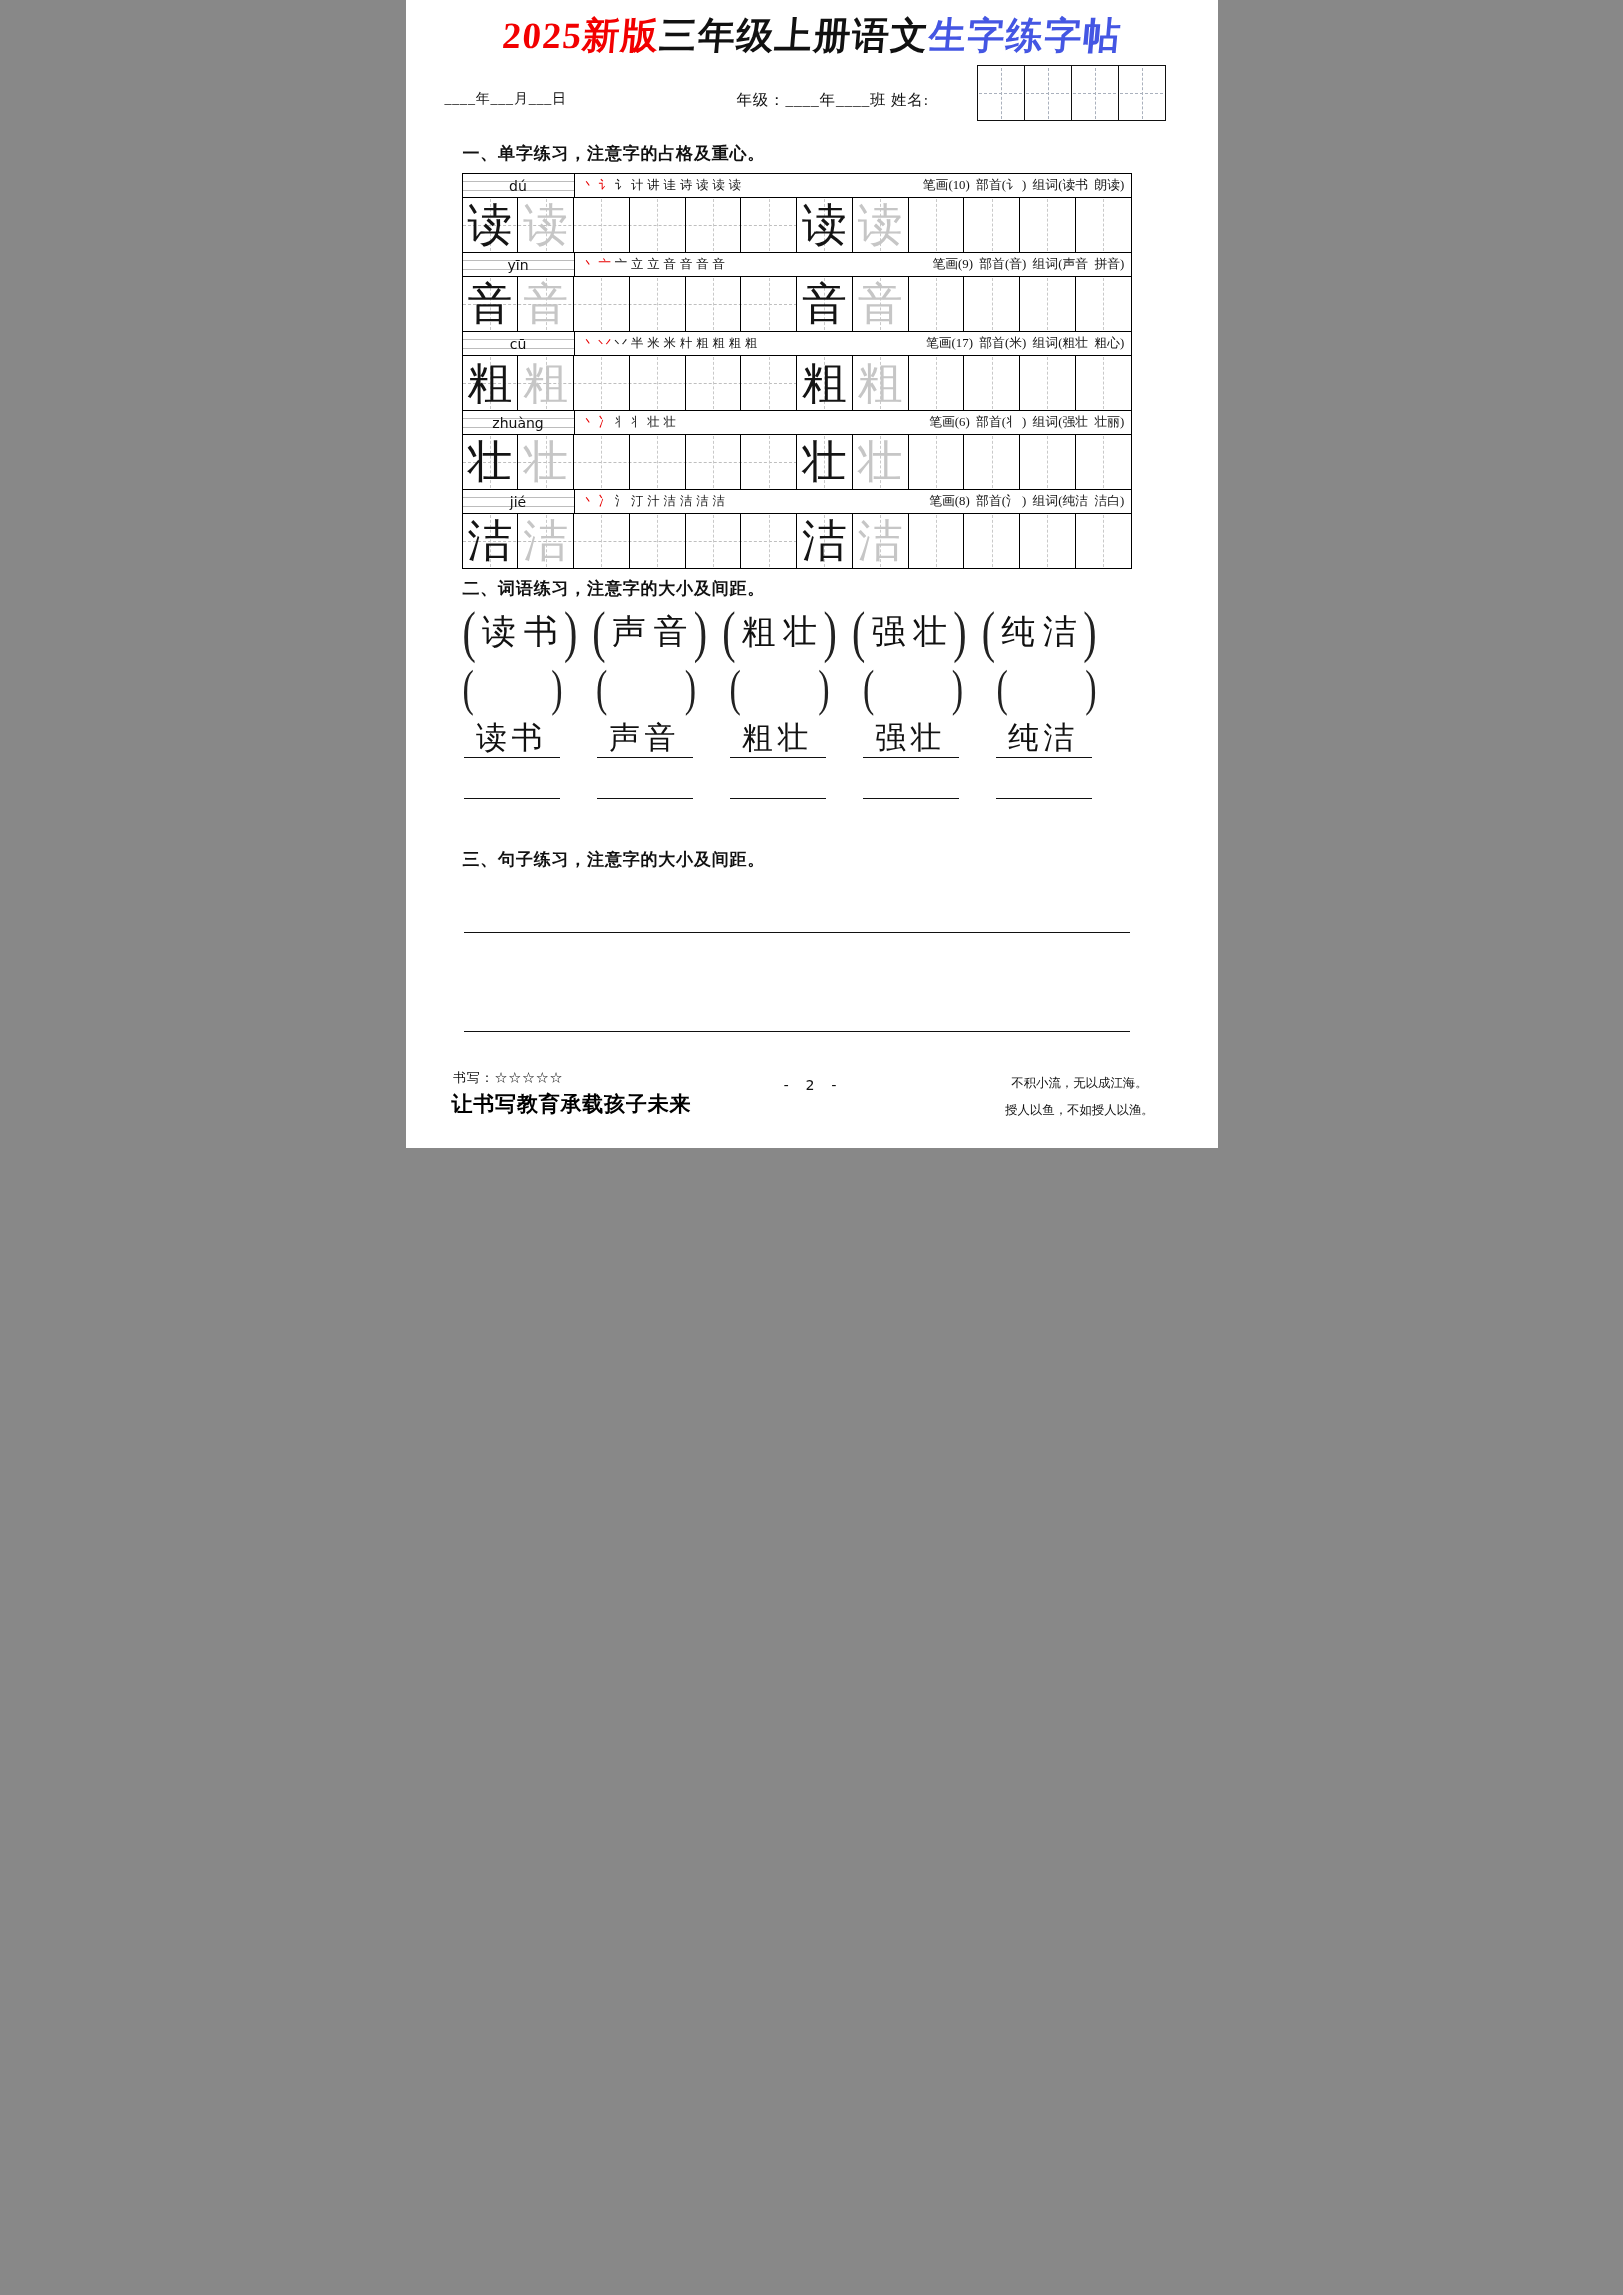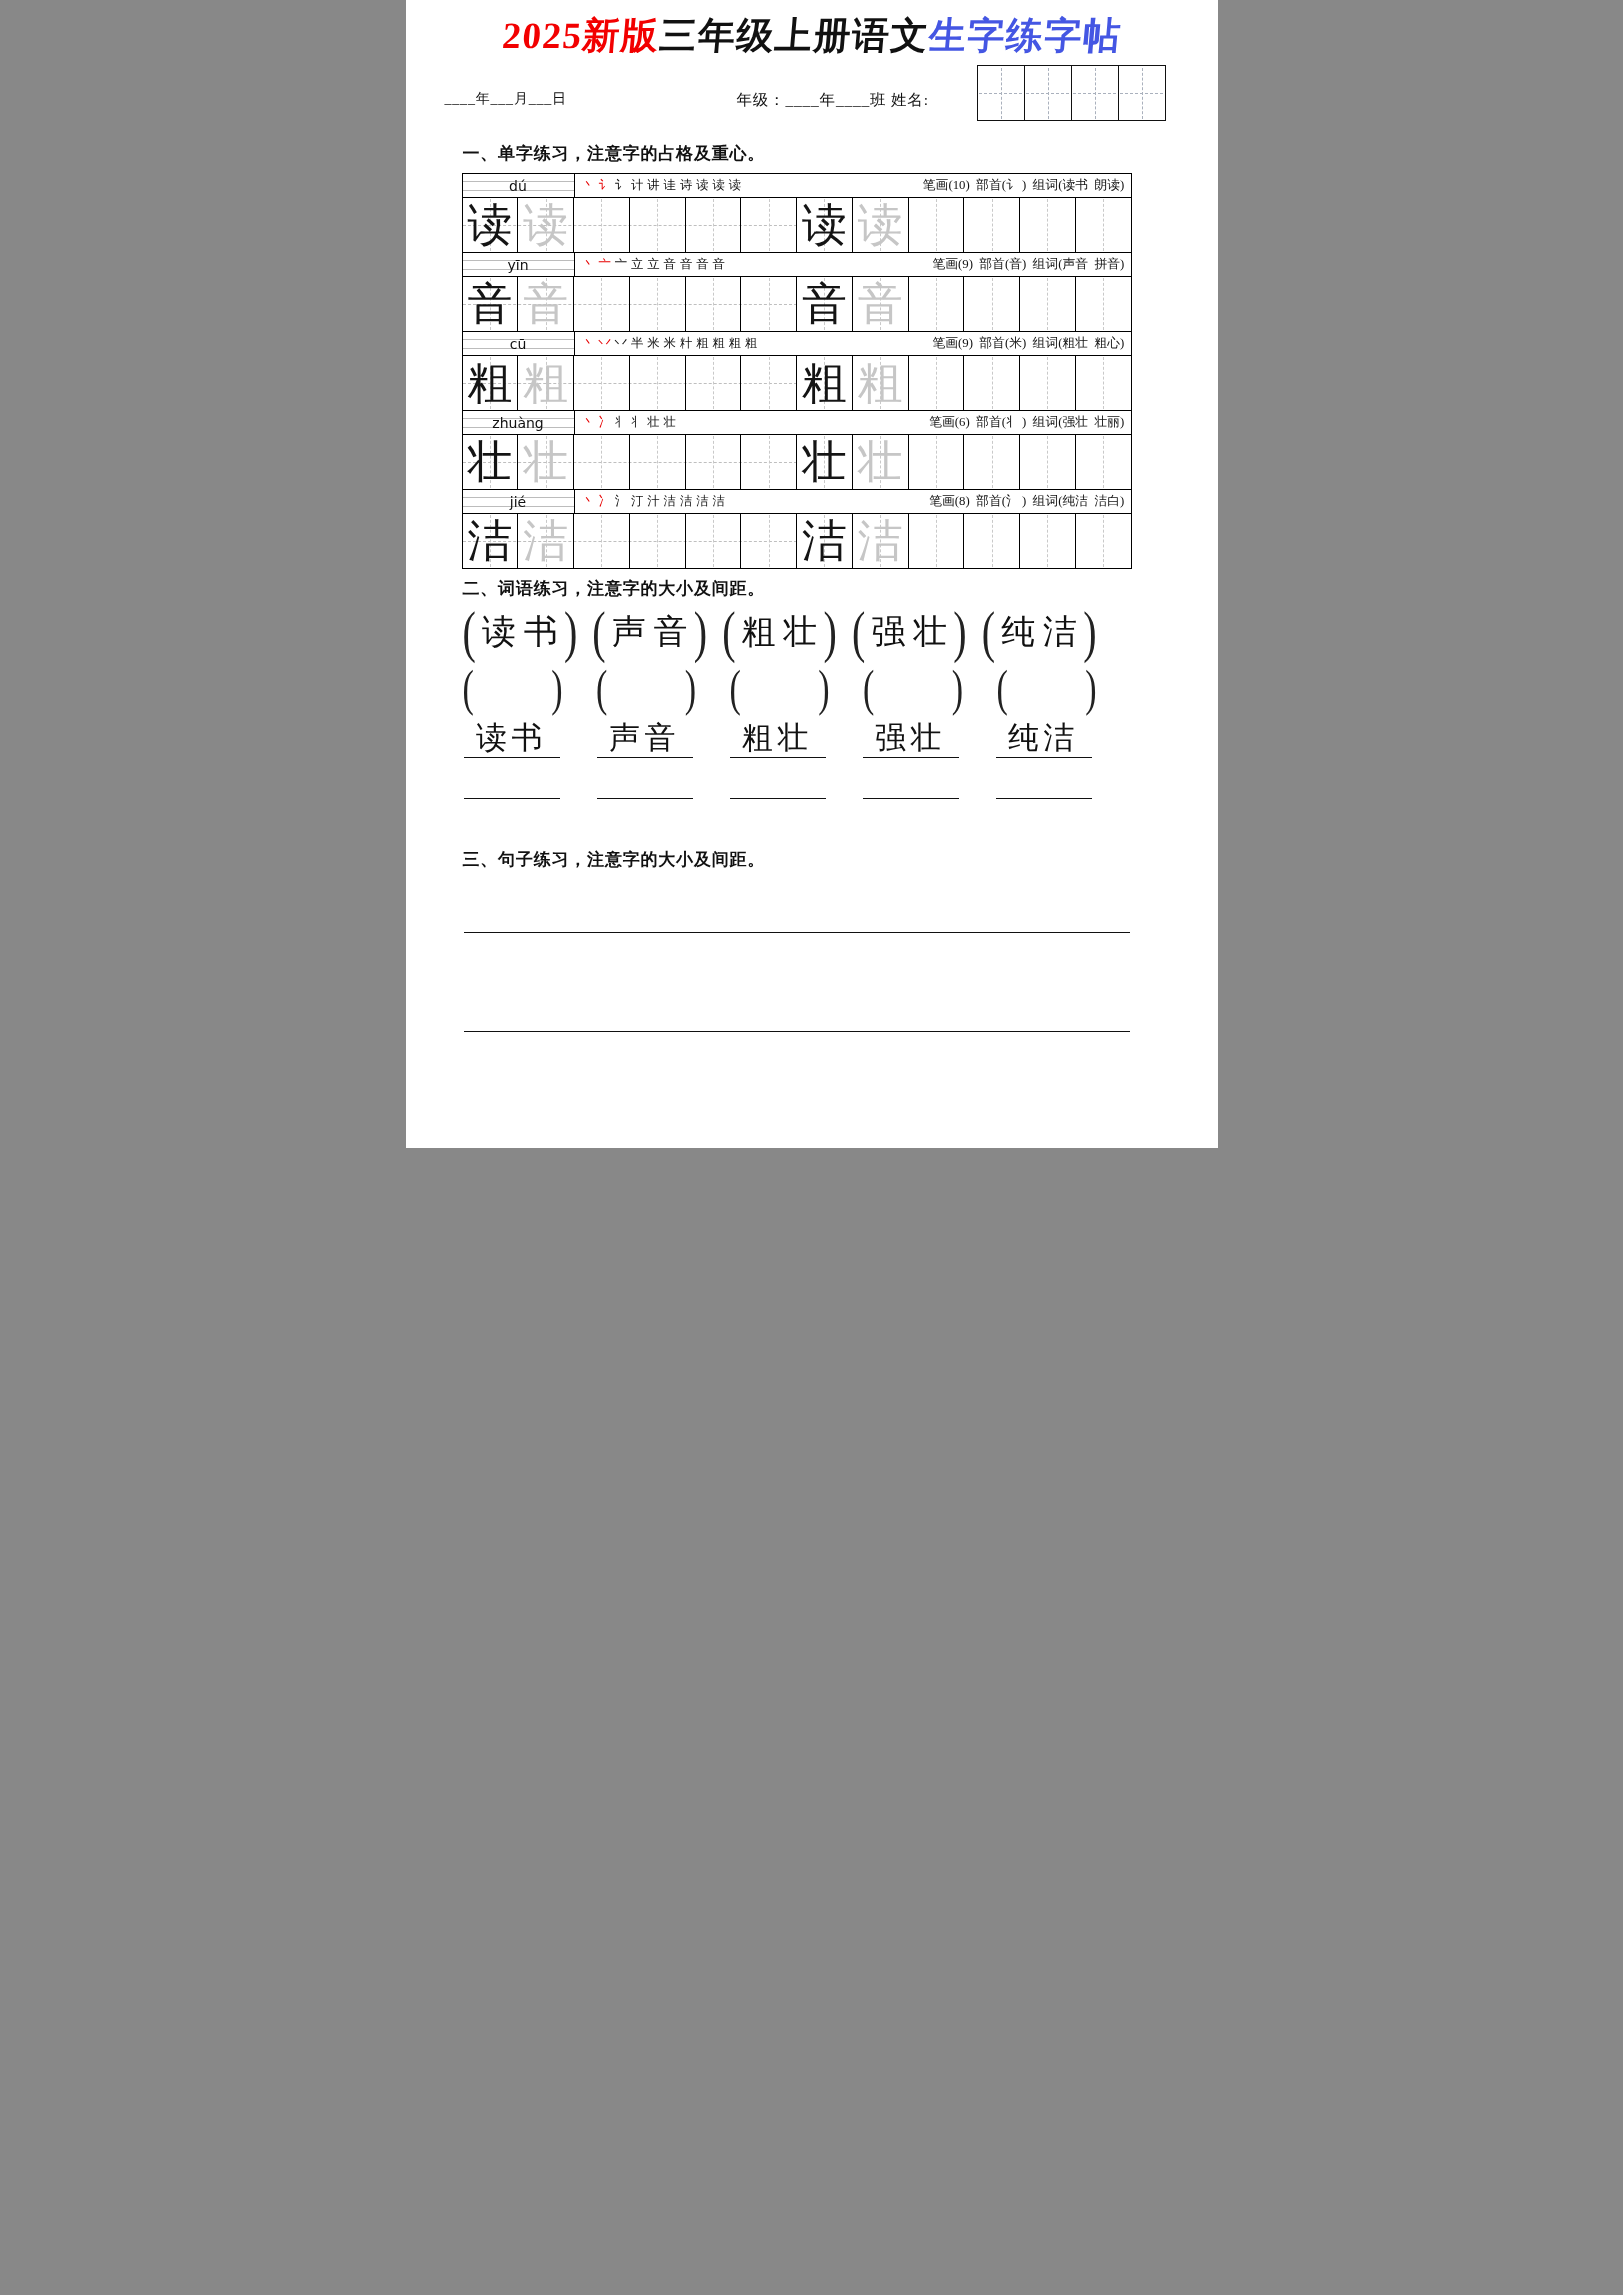--- a/index.html
+++ b/index.html
@@ -209,21 +209,21 @@
               <i class="ink">丷</i>
               <i class="ink">半</i>
               <i class="ink">米</i>
               <i class="ink">米</i>
               <i class="ink">籵</i>
               <i class="ink">粗</i>
               <i class="ink">粗</i>
               <i class="ink">粗</i>
               <i class="ink">粗</i>
             </span>
-          <span class="meta">笔画(9)  部首(米)  组词(粗壮  粗心)</span>
+          <span class="meta">笔画(17)  部首(米)  组词(粗壮  粗心)</span>
         </div>
       </div>
       <div class="prow">
         <div class="pc">
             <span class="big ink">粗</span>
           </div>
         <div class="pc">
             <span class="big trace">粗</span>
           </div>
         <div class="pc"></div>
@@ -396,15 +396,24 @@
     <div class="ubox2"></div>
     <div class="ubox2"></div>
     <div class="ubox2"></div>
   </div>
 
   <div class="h h3">三、句子练习，注意字的大小及间距。</div>
 
   <div class="hline hl1"></div>
   <div class="hline hl2"></div>
 
+  <div class="footer">
+    <div class="fwrite">书写：☆☆☆☆☆</div>
+    <div class="fslogan">让书写教育承载孩子未来</div>
+    <div class="fpage">- 2 -</div>
+    <div class="fquotes">
+      <div class="fq1">不积小流，无以成江海。</div>
+      <div class="fq2">授人以鱼，不如授人以渔。</div>
+    </div>
+  </div>
 
 </div>
 
 
 </body></html>

